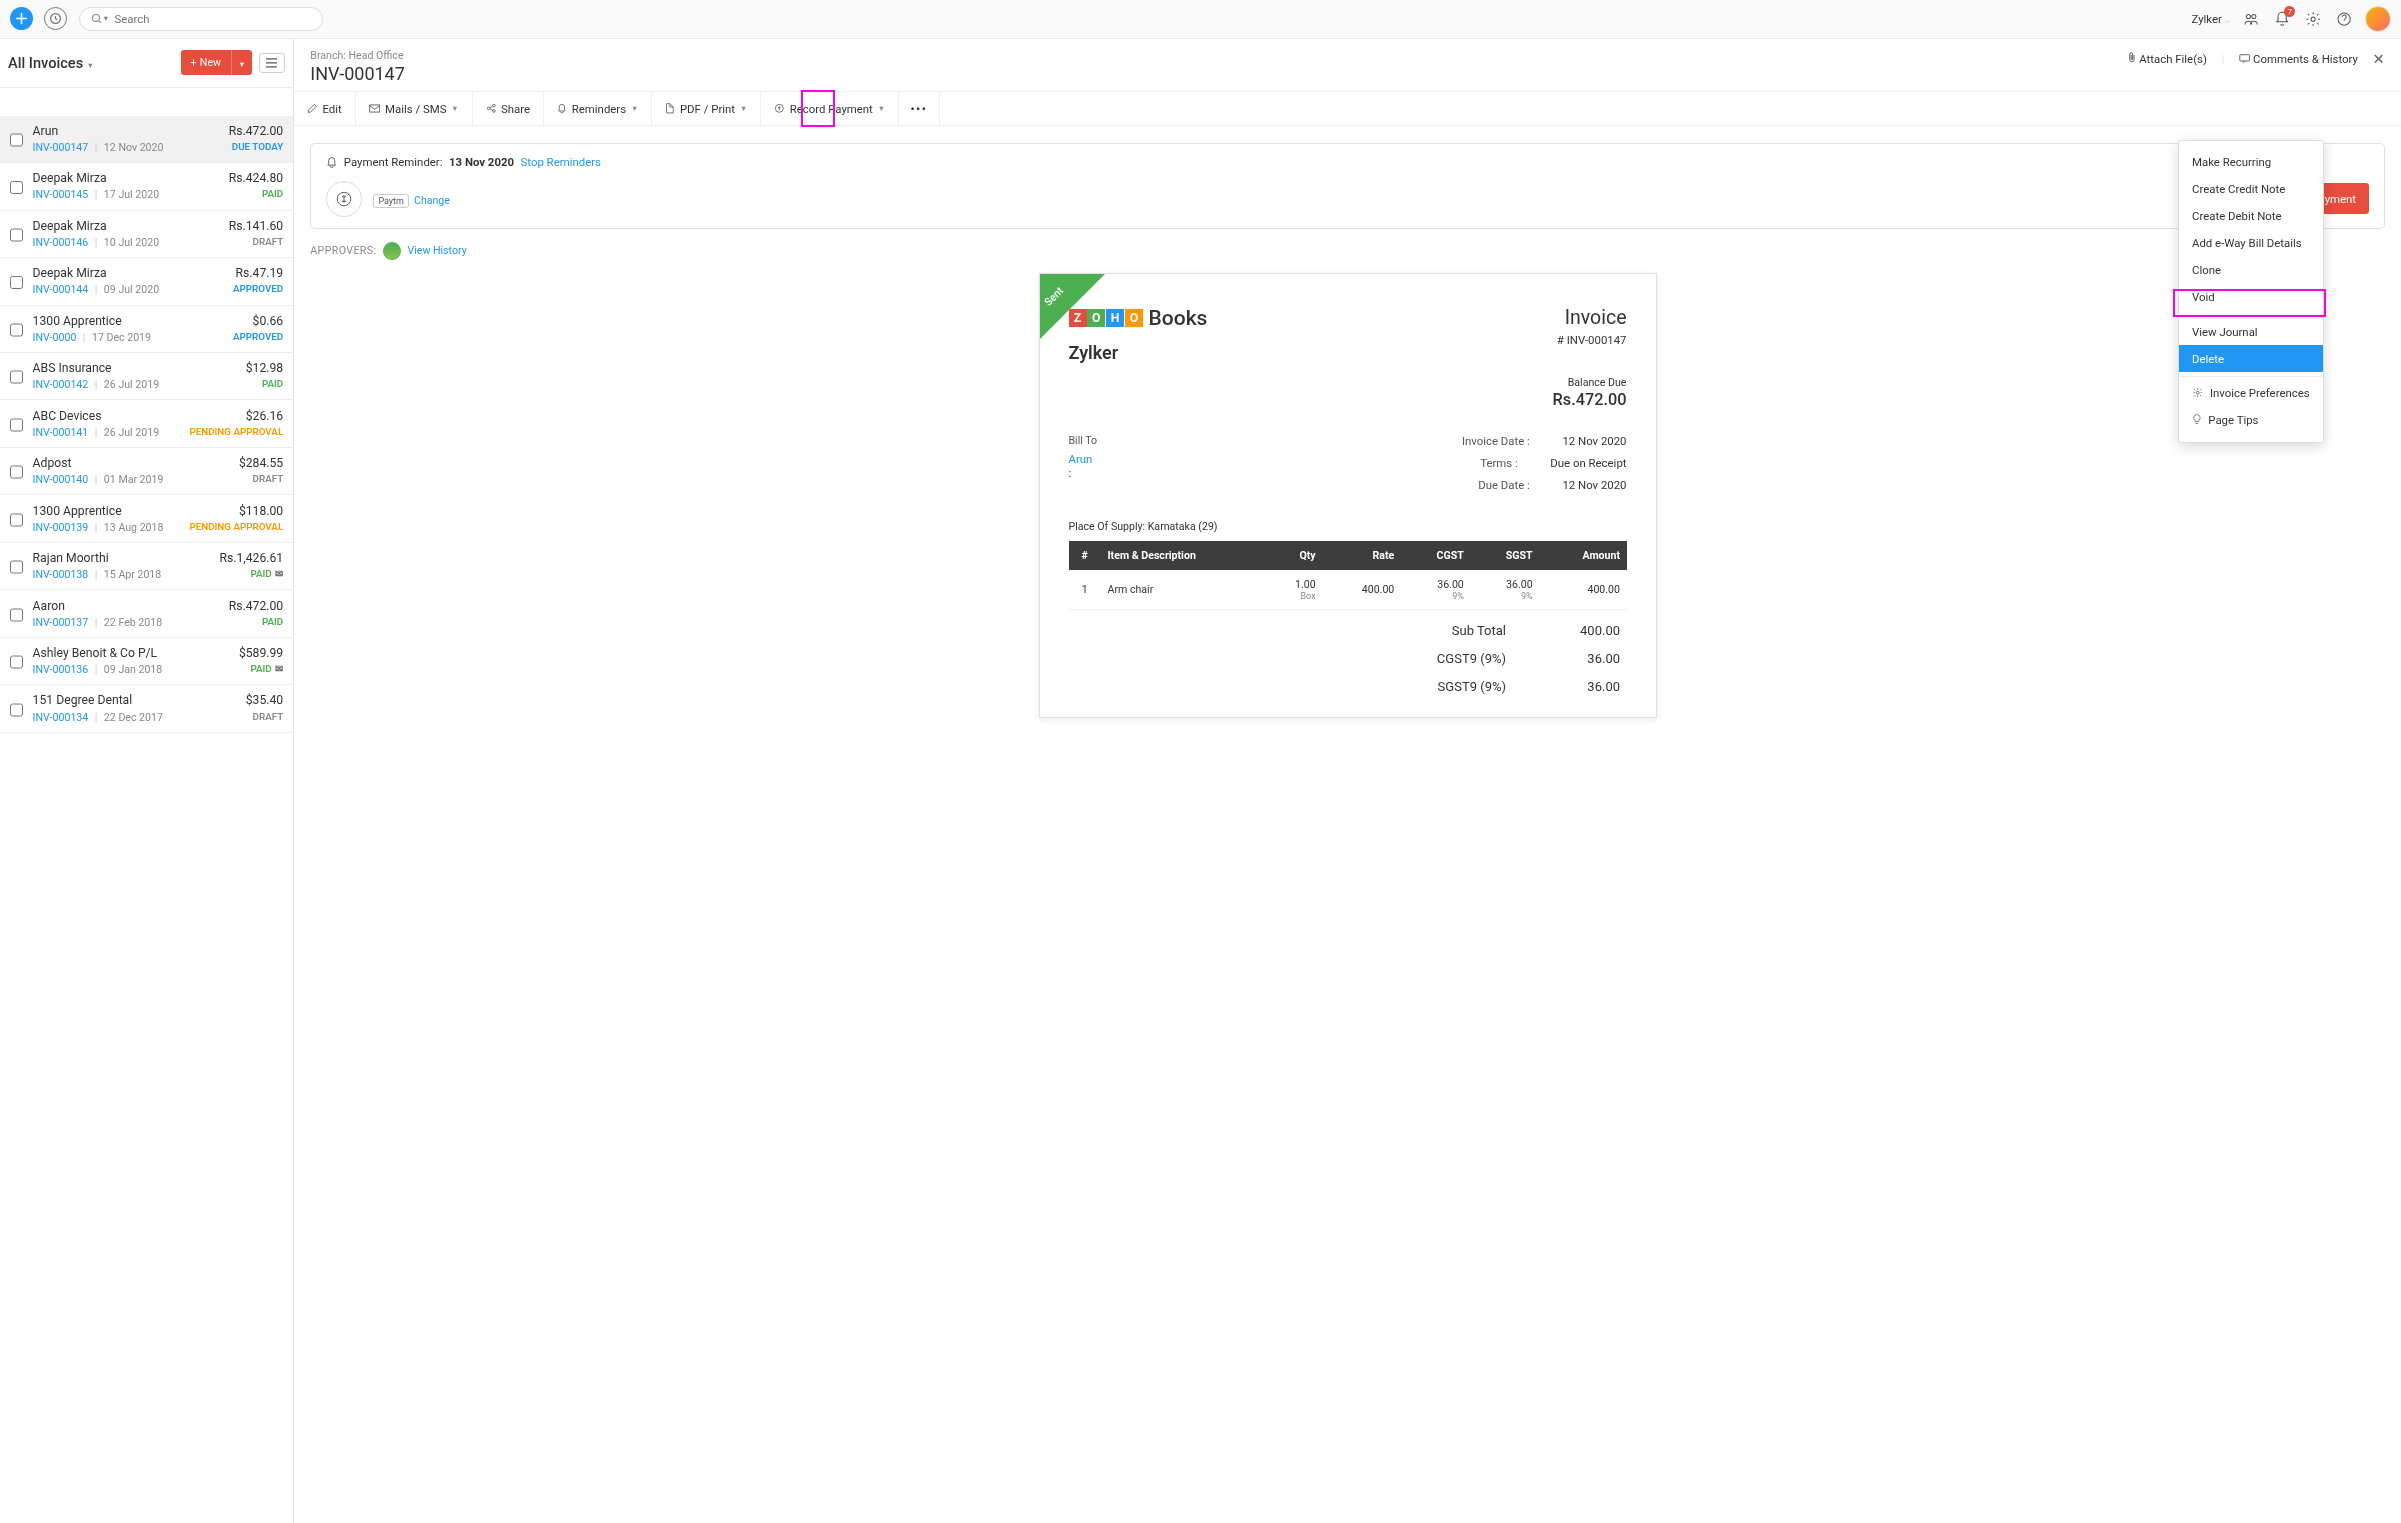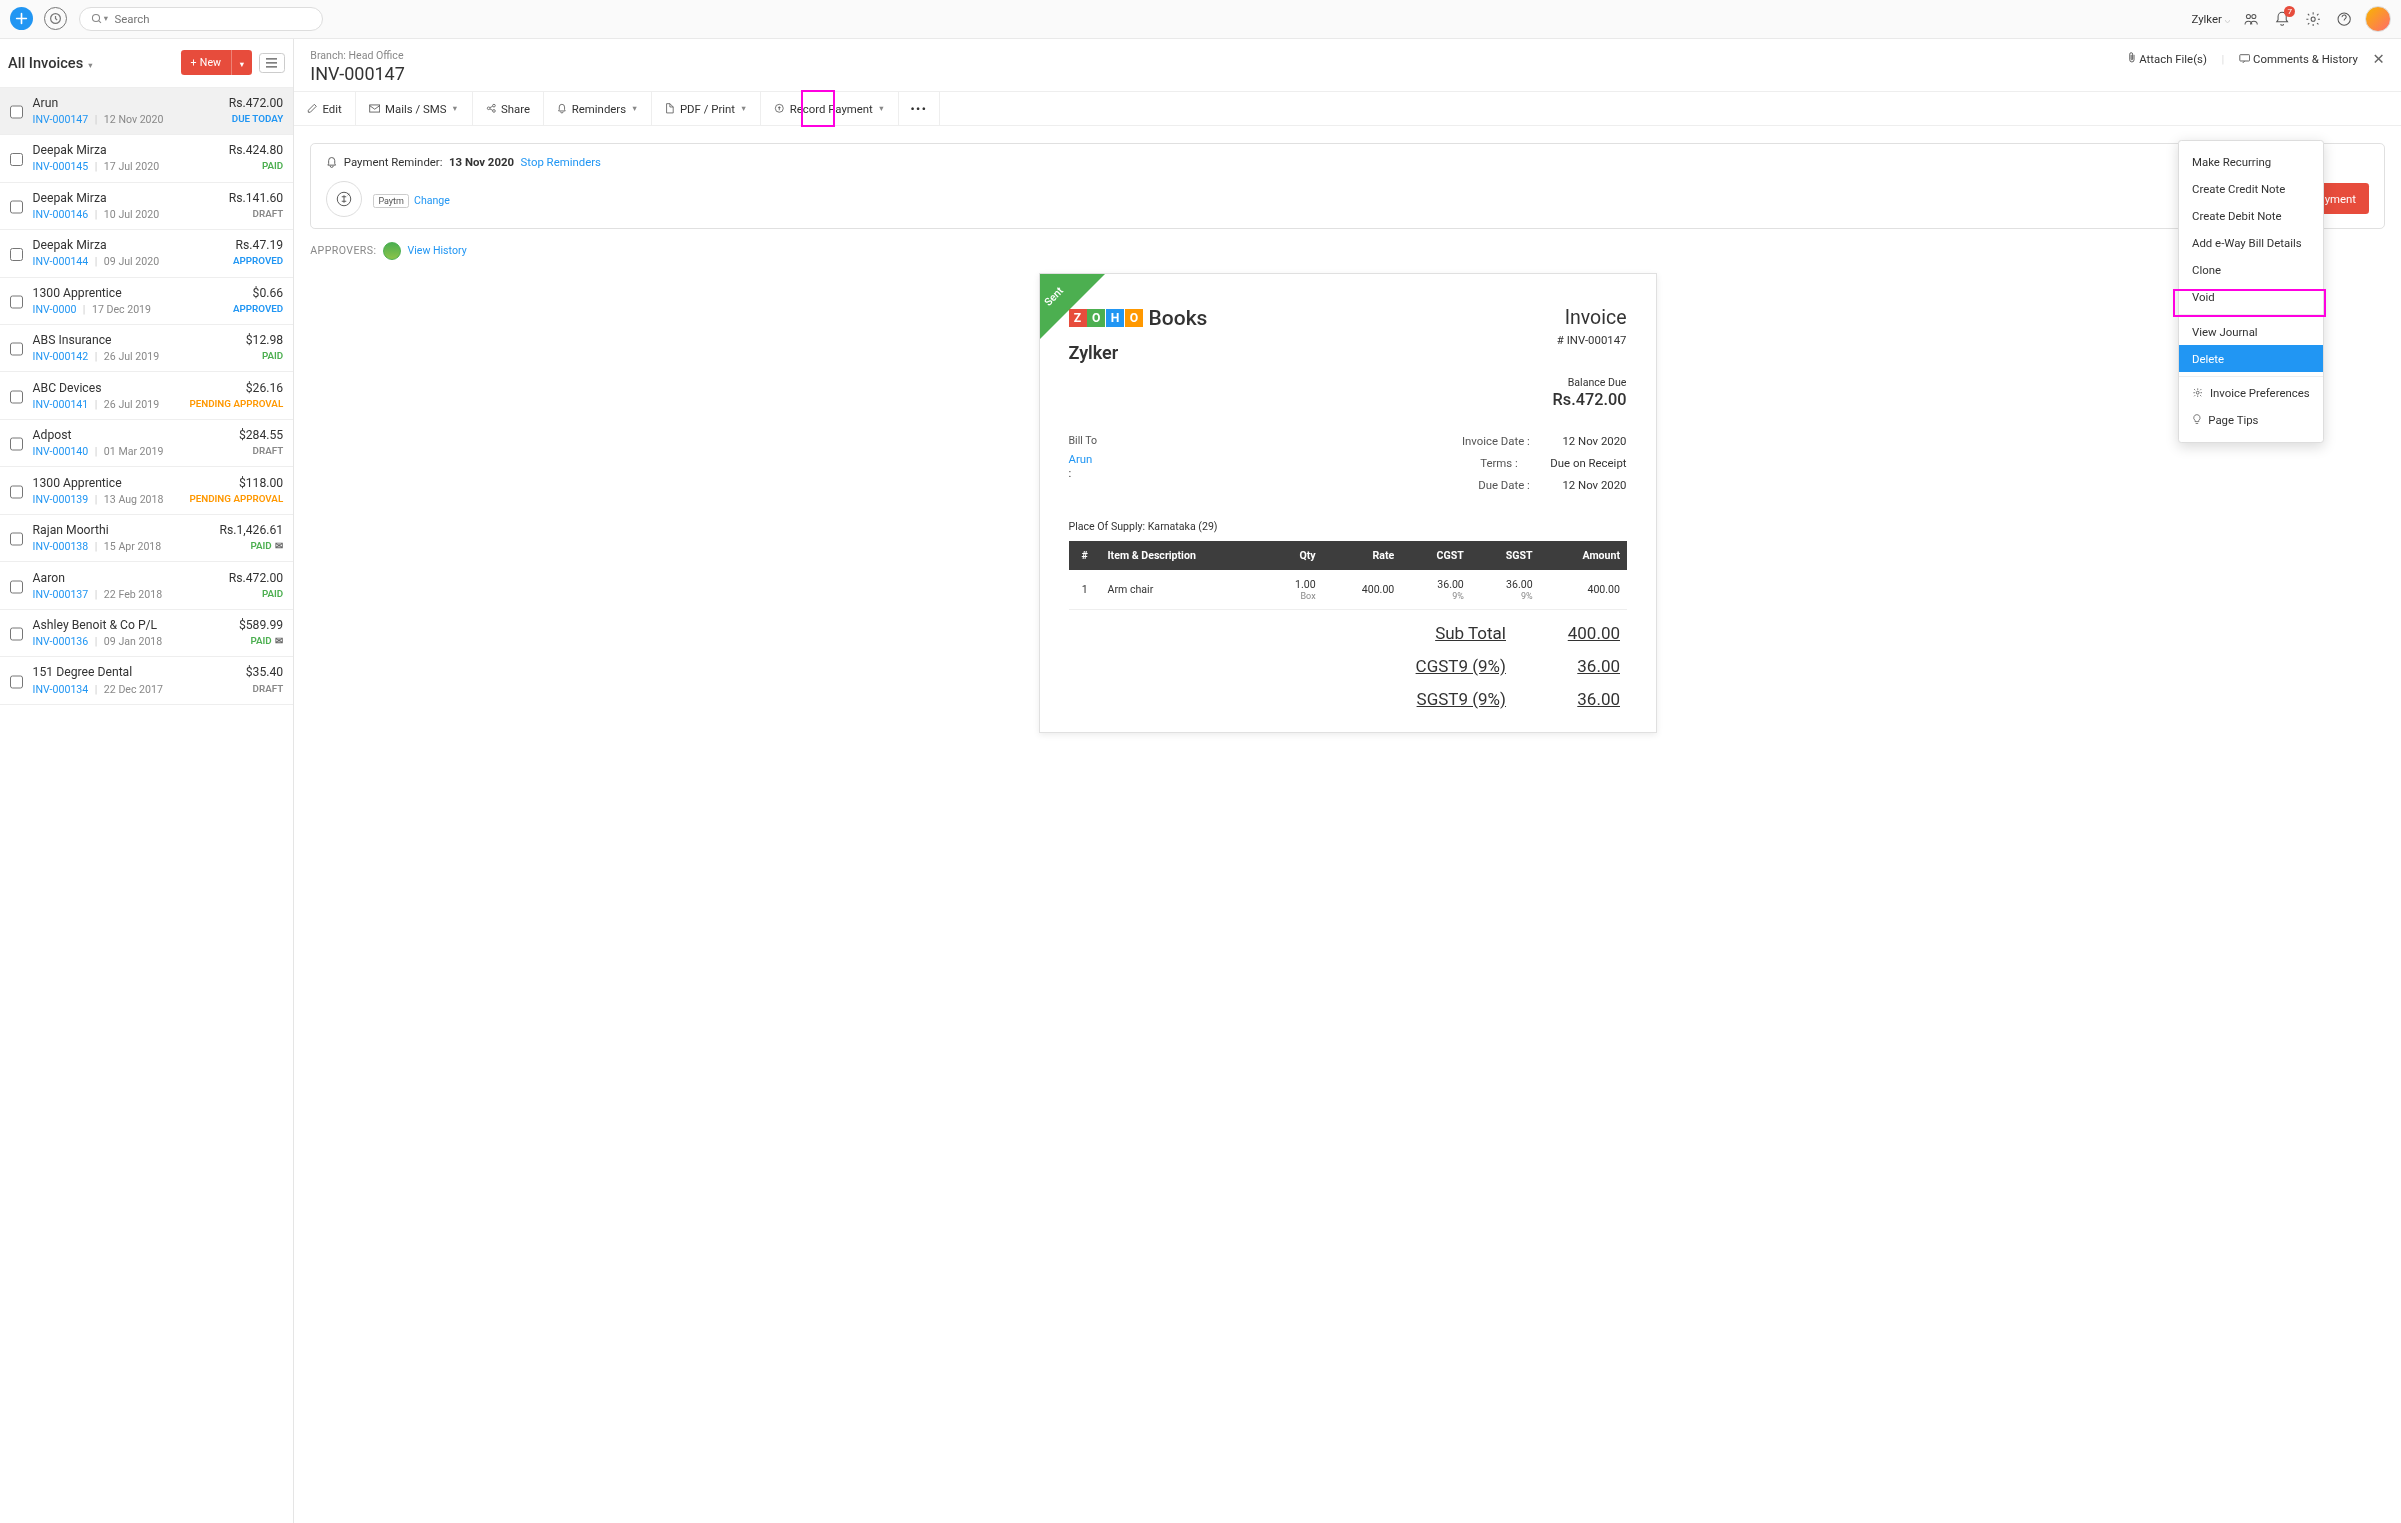--- a/index.html
+++ b/index.html
@@ -9,21 +9,21 @@
 .plus-btn{width:23px;height:23px;border-radius:50%;background:#2196f3;display:flex;align-items:center;justify-content:center;color:#fff;font-size:16.3px;cursor:pointer;}
 .history-btn{width:23px;height:23px;border-radius:50%;border:1.2px solid #777;display:flex;align-items:center;justify-content:center;color:#777;cursor:pointer;}
 .search-wrap{display:flex;align-items:center;background:#fff;border:0.8px solid #ddd;border-radius:16.3px;padding:3.3px 11.4px;width:244px;height:24.4px;}
 .search-wrap input{border:none;outline:none;flex:1;margin-left:4.9px;font-size:11.4px;}
 .topbar-right{margin-left:auto;display:flex;align-items:center;gap:11.4px;}
 .org-sel{font-size:11.4px;cursor:pointer;}
 .icon-btn{width:19.5px;height:19.5px;display:flex;align-items:center;justify-content:center;cursor:pointer;color:#555;position:relative;}
 .notif-badge{position:absolute;top:-3.3px;right:-3.3px;background:#e74c3c;color:#fff;border-radius:6.5px;font-size:8.1px;padding:0 3.3px;line-height:11.4px;}
 .avatar{width:26px;height:26px;border-radius:50%;background:linear-gradient(135deg,#f8b500,#ff6b6b);border:1.6px solid #ddd;}
 .layout{display:flex;height:calc(100vh - 39px);}
-.left-pane{width:294px;border-right:0.8px solid #e5e5e5;display:flex;flex-direction:column;}
+.left-pane{width:294px;border-right:0.8px solid #e5e5e5;display:flex;flex-direction:column;gap:28px;}
 .left-header{display:flex;align-items:center;padding:11.4px 8.1px;border-bottom:0.8px solid #eee;}
 .left-title{font-size:14.6px;font-weight:500;cursor:pointer;}
 .new-btn-grp{margin-left:auto;display:flex;}
 .new-btn{background:#e74c3c;color:#fff;border:none;padding:4.9px 9.8px;font-size:10.6px;border-radius:3.3px 0 0 3.3px;cursor:pointer;display:flex;align-items:center;gap:3.3px;}
 .new-btn-dd{background:#e74c3c;color:#fff;border:none;border-left:0.8px solid rgba(255,255,255,0.3);padding:4.9px 6.5px;border-radius:0 3.3px 3.3px 0;cursor:pointer;}
 .menu-btn{margin-left:6.5px;border:0.8px solid #ccc;border-radius:3.3px;padding:4.1px 6.5px;cursor:pointer;background:#fff;}
 .inv-list{flex:1;overflow-y:auto;}
 .inv-row{display:flex;padding:8.1px 9.8px;border-bottom:0.8px solid #eee;cursor:pointer;}
 .inv-row.selected{background:#f1f1f1;}
 .inv-check{margin-right:9.8px;margin-top:2.4px;}
@@ -97,21 +97,21 @@
 .meta-lbl{color:#555;}
 .pos{font-size:10.6px;margin-top:19.5px;}
 .items-table{width:100%;border-collapse:collapse;margin-top:8.1px;}
 .items-table thead{background:#3d3d3d;color:#fff;}
 .items-table th,.items-table td{padding:8.1px 6.5px;font-size:10.6px;text-align:right;}
 .items-table th:first-child,.items-table td:first-child{text-align:center;width:32.5px;}
 .items-table th:nth-child(2),.items-table td:nth-child(2){text-align:left;width:163px;}
 .items-table tbody tr{border-bottom:0.8px solid #eee;}
 .sub-line{font-size:9px;color:#888;}
 .totals{margin-top:6.5px;}
-.totals-row{display:flex;justify-content:flex-end;gap:49px;padding:6.5px 6.5px;font-size:17px;text-decoration:underline;}
+.totals-row{display:flex;justify-content:flex-end;gap:49px;padding:6.5px 6.5px;font-size:13px;}
 .totals-row .t-lbl{width:98px;text-align:right;}
 .totals-row .t-val{width:65px;text-align:right;}
 svg{display:block;}
 </style>
 </head>
 <body>
 
 <div class="topbar">
   <div class="topbar-left">
     <div class="plus-btn">

